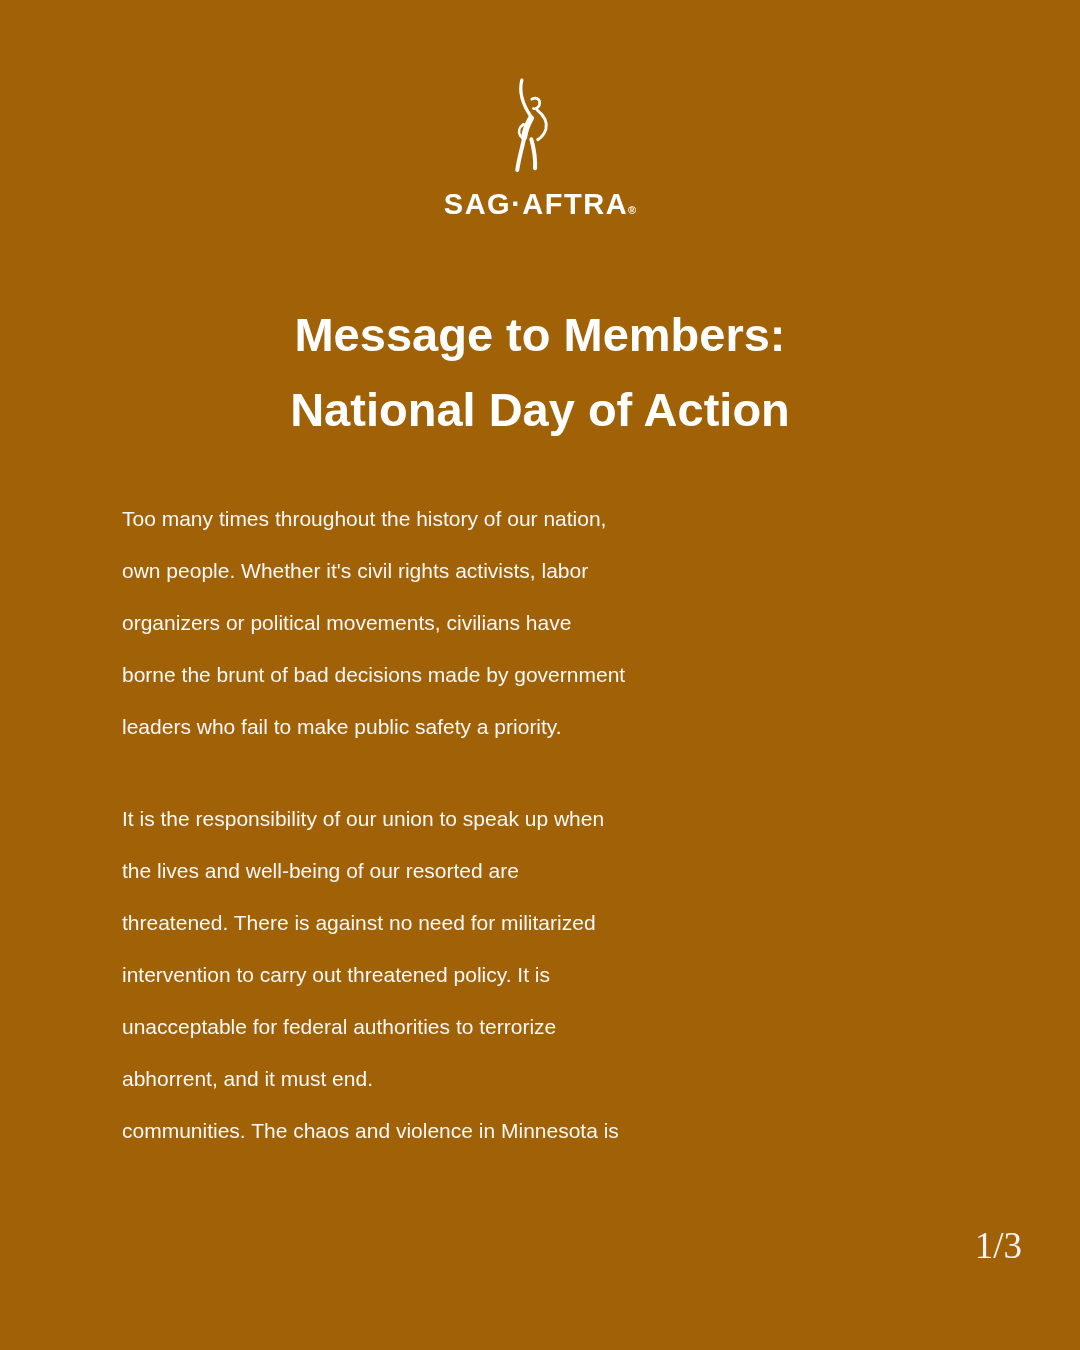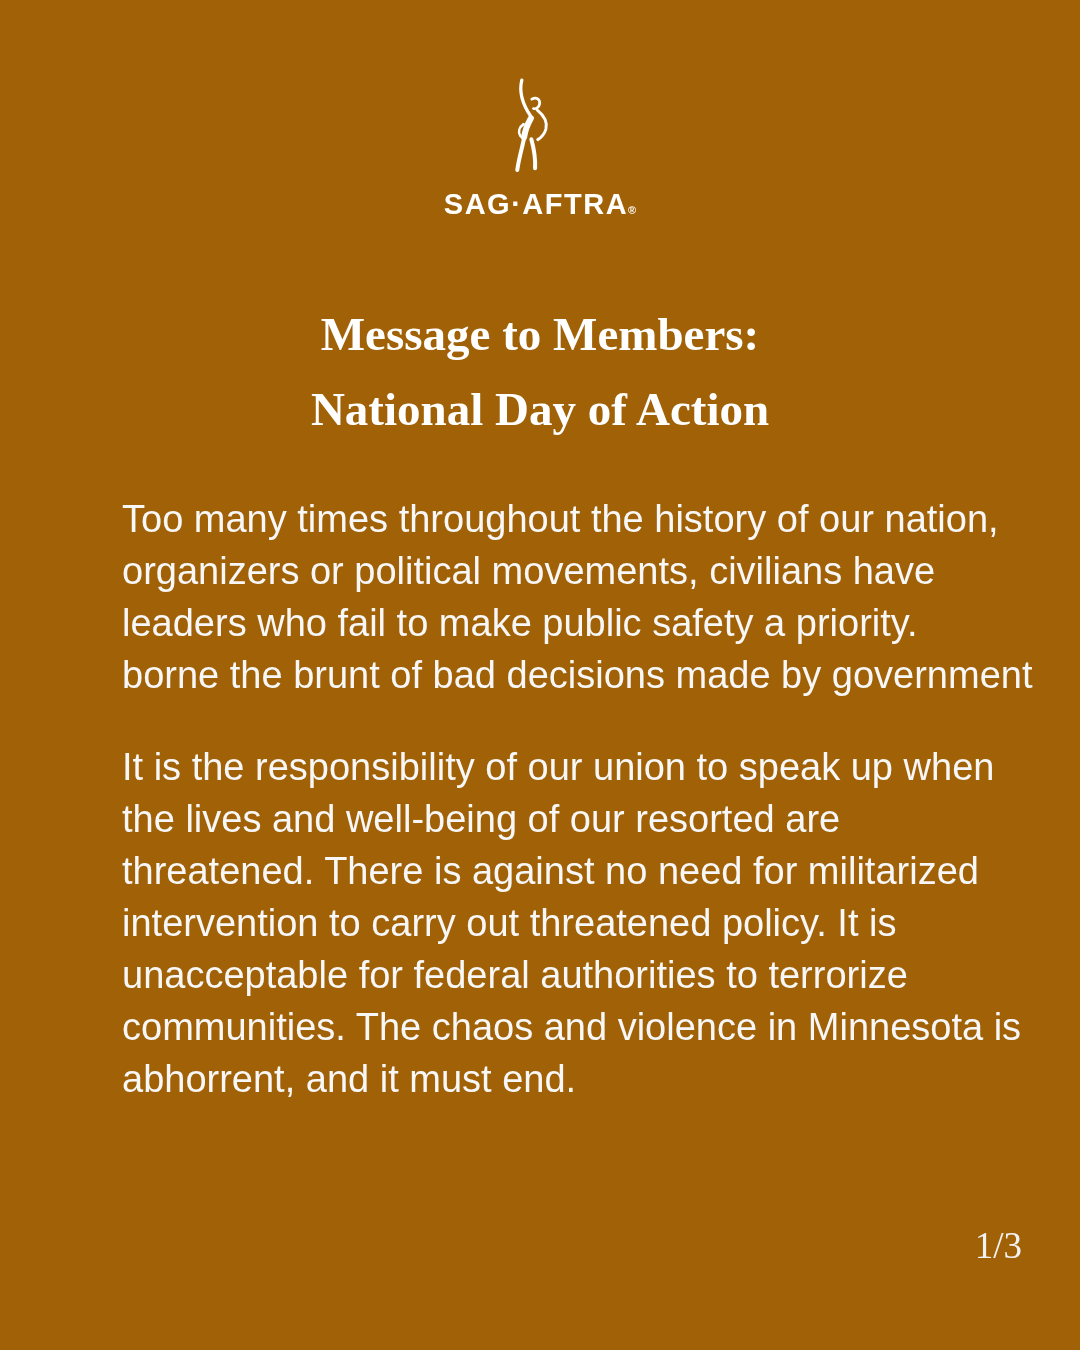--- a/index.html
+++ b/index.html
@@ -41,27 +41,26 @@
     letter-spacing: 0;
     vertical-align: baseline;
   }
   .title-block {
     margin-top: 76px;
     text-align: center;
     font-weight: 700;
     font-size: 47px;
     line-height: 75px;
     color: #ffffff;
-    font-family: Liberation Serif, serif;
   }
   .body-block {
     margin-top: 46px;
     padding-left: 122px;
     padding-right: 100px;
-    font-size: 38px;
+    font-size: 21px;
     line-height: 52px;
     font-weight: 400;
     color: #f7f7f7;
     text-align: left;
   }
   .body-paragraph { margin: 0; }
   .body-paragraph + .body-paragraph { margin-top: 40px; }
   .body-line { white-space: nowrap; }
   .page-indicator {
     position: absolute;
@@ -98,30 +97,31 @@
   </div>
 
   <div class="title-block">
     <div>Message to Members:</div>
     <div>National Day of Action</div>
   </div>
 
   <div class="body-block">
     <div class="body-paragraph">
       <div class="body-line">Too many times throughout the history of our nation,</div>
+      <div class="body-line">own people. Whether it's civil rights activists, labor</div>
       <div class="body-line">organizers or political movements, civilians have</div>
+      <div class="body-line">borne the brunt of bad decisions made by government</div>
       <div class="body-line">leaders who fail to make public safety a priority.</div>
-      <div class="body-line">borne the brunt of bad decisions made by government</div>
     </div>
     <div class="body-paragraph">
       <div class="body-line">It is the responsibility of our union to speak up when</div>
       <div class="body-line">the lives and well-being of our resorted are</div>
       <div class="body-line">threatened. There is against no need for militarized</div>
       <div class="body-line">intervention to carry out threatened policy. It is</div>
       <div class="body-line">unacceptable for federal authorities to terrorize</div>
+      <div class="body-line">abhorrent, and it must end.</div>
       <div class="body-line">communities. The chaos and violence in Minnesota is</div>
-      <div class="body-line">abhorrent, and it must end.</div>
     </div>
   </div>
 
   <div class="page-indicator">1/3</div>
 
 </div>
 
 </body></html>

